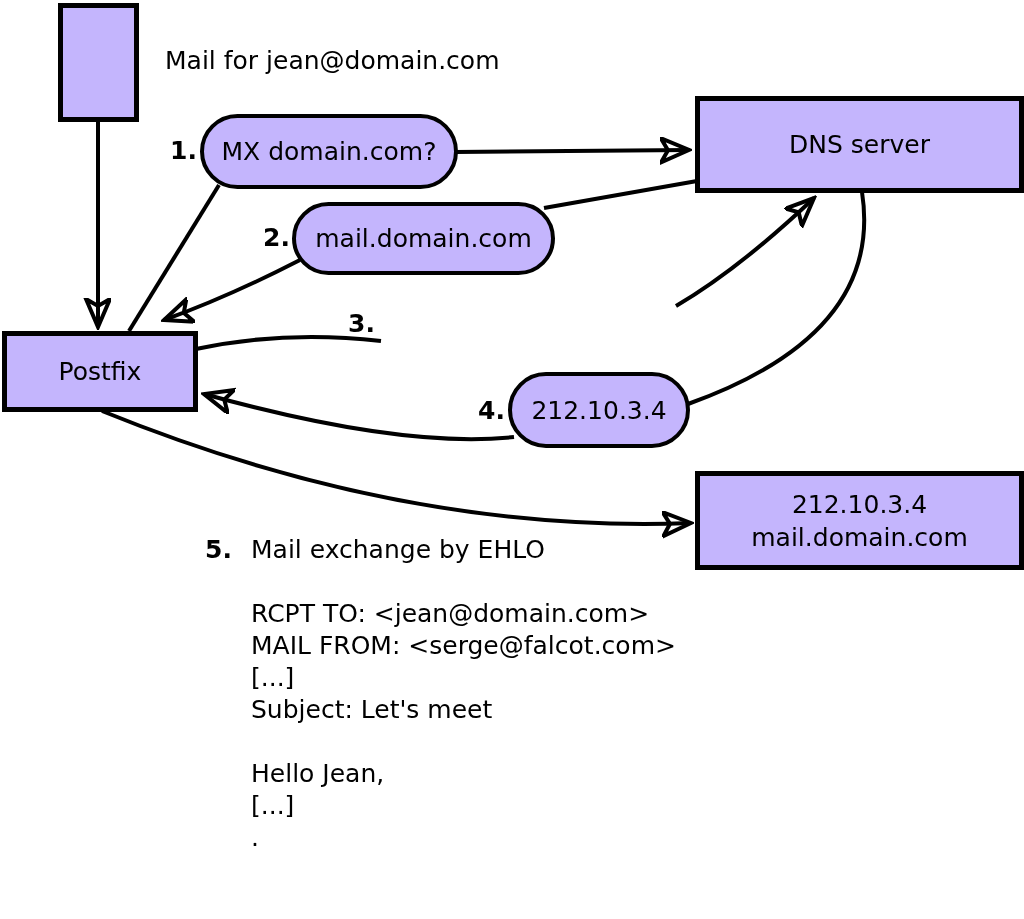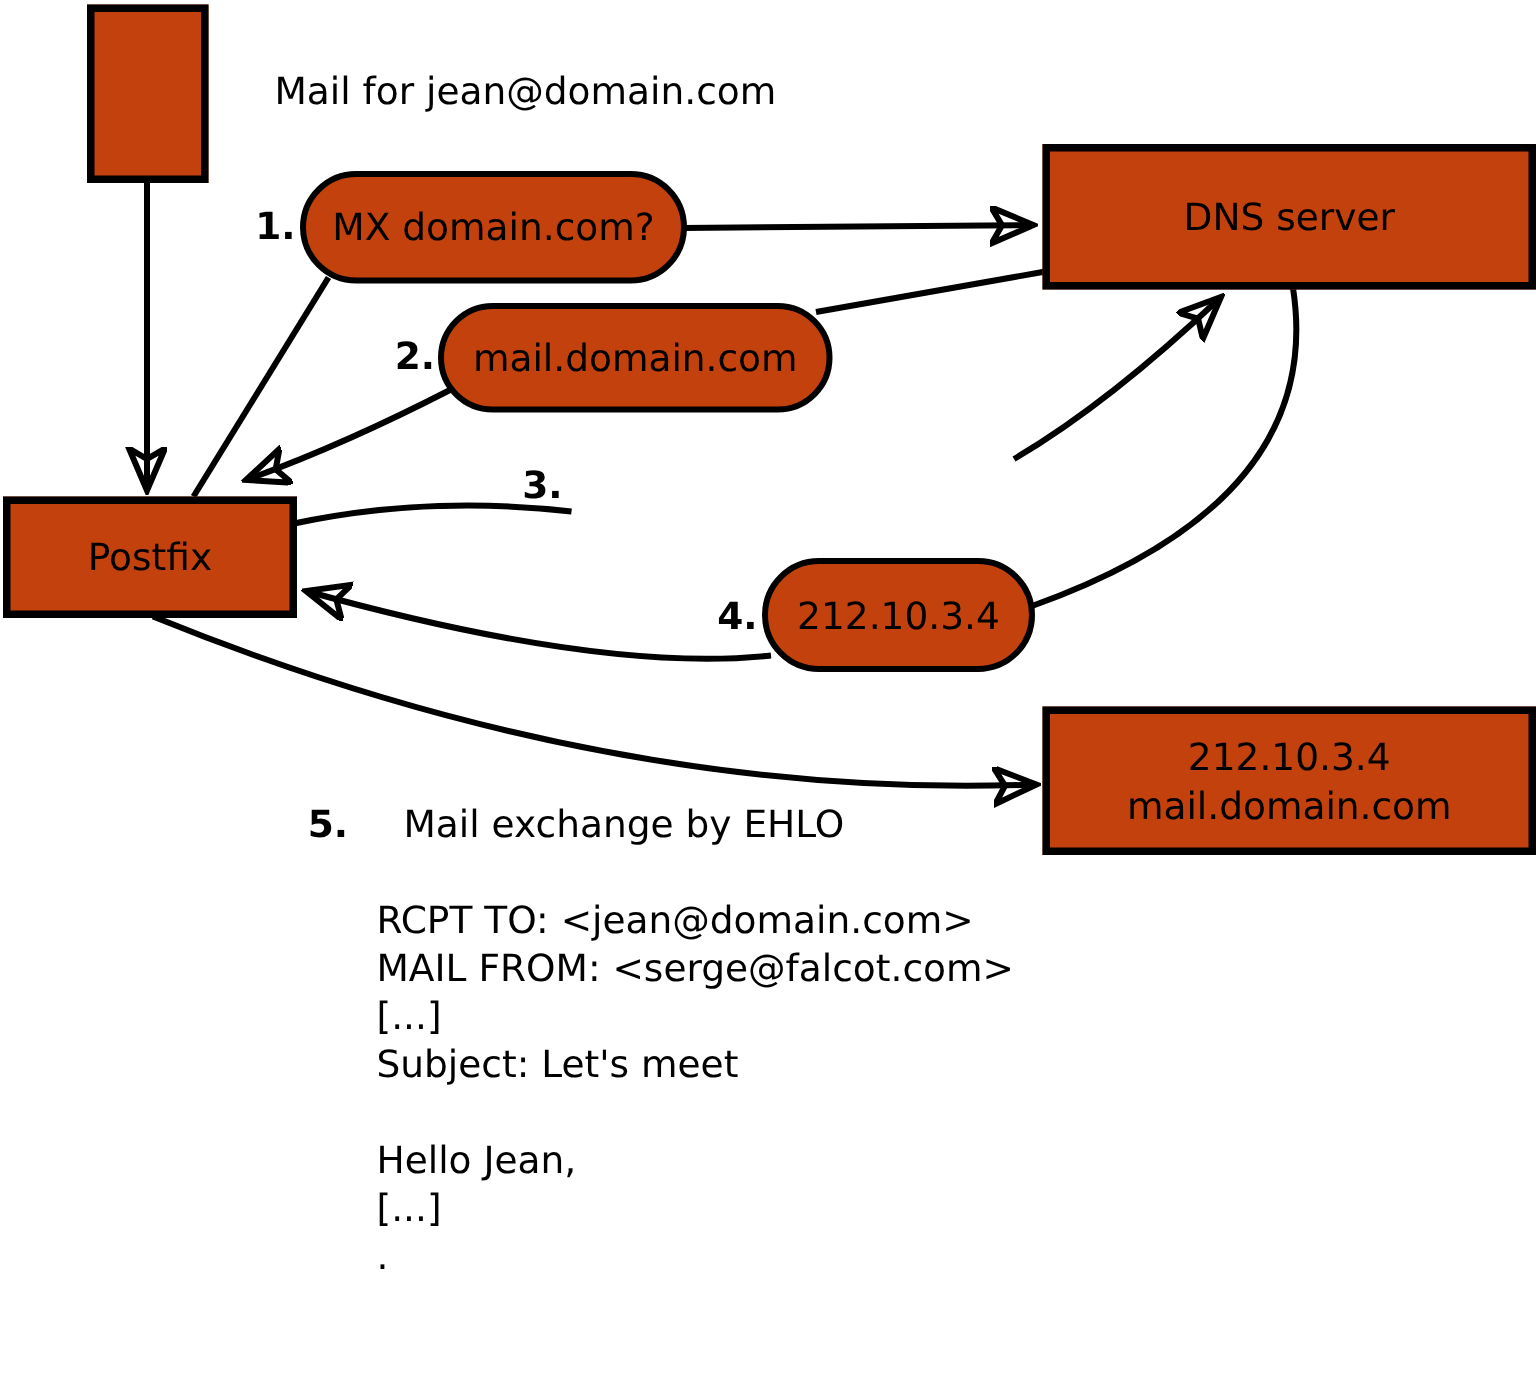--- a/index.html
+++ b/index.html
@@ -10,21 +10,21 @@
     background: #ffffff;
     font-family: "DejaVu Sans", "Liberation Sans", sans-serif;
     color: #000000;
     overflow: hidden;
   }
   .wires { position: absolute; left: 0; top: 0; width: 1024px; height: 919px; }
   .wires path { fill: none; stroke: #000000; stroke-width: 4; }
   .node {
     position: absolute;
     box-sizing: border-box;
-    background: #c2410c;
+    background: #c4b5fd;
     border: 5px solid #000000;
     display: flex;
     align-items: center;
     justify-content: center;
     text-align: center;
     font-size: 25px;
     line-height: 33px;
   }
   .pill {
     border-width: 4px;
@@ -37,21 +37,20 @@
     font-weight: bold;
     text-align: right;
     width: 54px;
     line-height: 32px;
   }
   .free-label {
     position: absolute;
     font-size: 25px;
     line-height: 32px;
     white-space: nowrap;
-    margin-left: 18px;
   }
   .smtp {
     position: absolute;
     left: 251px;
     top: 598px;
     font-size: 25px;
   }
   .smtp-line {
     height: 32px;
     line-height: 32px;

